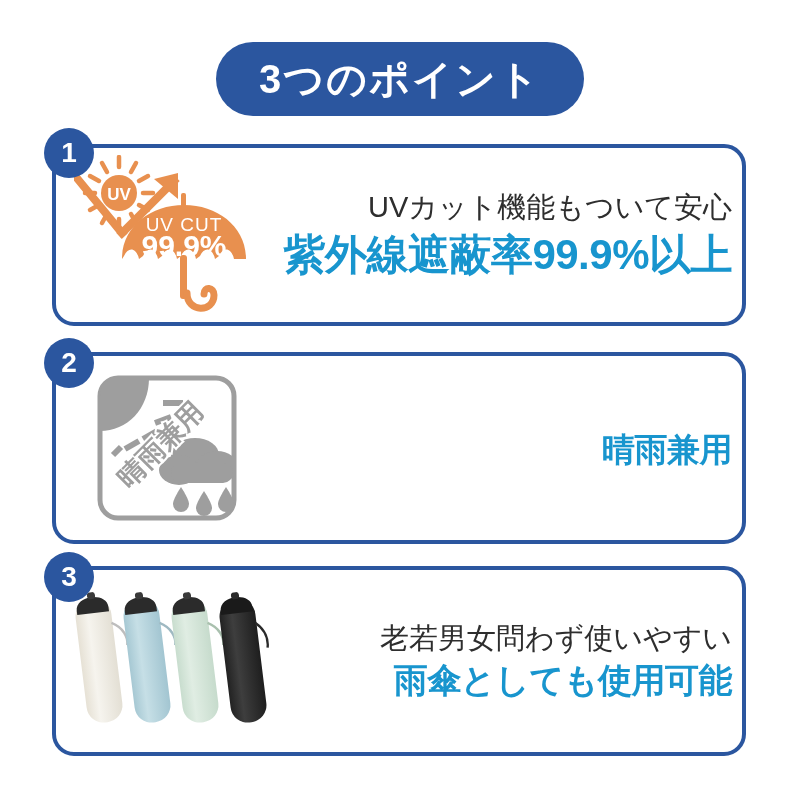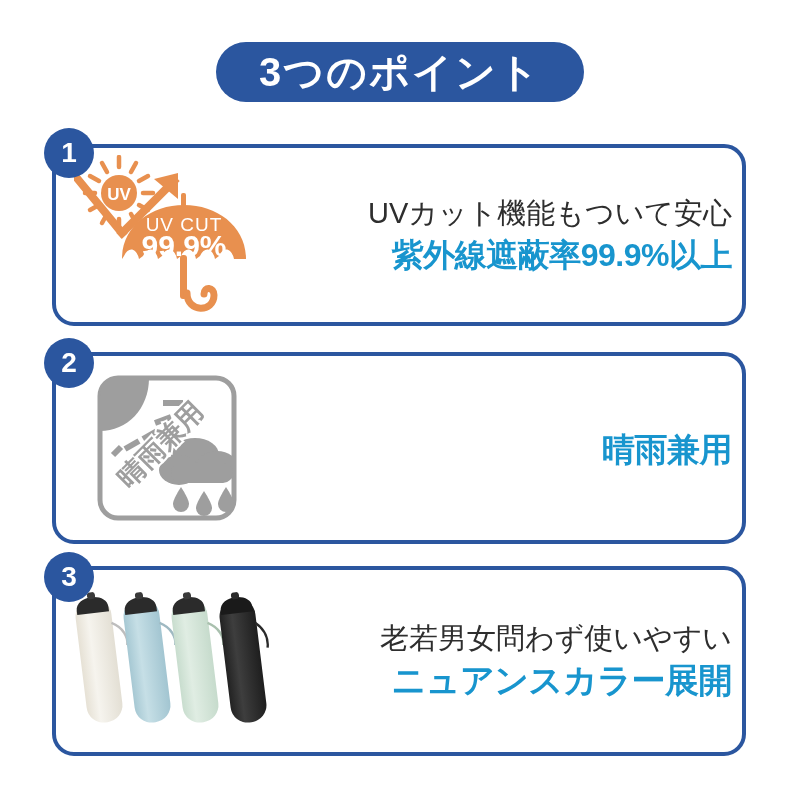--- a/index.html
+++ b/index.html
@@ -15,21 +15,21 @@
     font-family: "Liberation Sans", "DejaVu Sans", sans-serif;
     -webkit-font-smoothing: antialiased;
   }
 
   
   .header-pill {
     position: absolute;
     left: 216px;
     top: 42px;
     width: 368px;
-    height: 60px;
+    height: 74px;
     background: #2B569F;
     border-radius: 37px;
     display: flex;
     align-items: center;
     justify-content: center;
     box-sizing: border-box;
   }
   .header-pill-text {
     color: #ffffff;
     font-size: 40px;
@@ -101,21 +101,21 @@
   }
   .text-line-accent {
     color: #1895CE;
     font-size: 33px;
     font-weight: bold;
     line-height: 1.25;
     margin-top: 4px;
     white-space: nowrap;
     letter-spacing: -0.5px;
   }
-  #card-1 .text-line-accent { font-size: 32px; }
+  #card-1 .text-line-accent { font-size: 42px; }
   #card-3 .text-line-accent { font-size: 34px; }
 
   
   .svg-icon { display: block; }
 </style>
 </head>
 <body>
 
 <div class="header-pill">
   <span class="header-pill-text">3つのポイント</span>
@@ -286,19 +286,19 @@
         <g transform="translate(146,0) rotate(-7 30 70)">
           <rect x="14" y="8" width="36" height="124" rx="17" fill="url(#gBlack)"></rect>
           <path d="M16 18 C16 10, 24 6, 32 6 C40 6, 48 10, 48 18 L48 22 L16 22 Z" fill="#1A1A1A"></path>
           <rect x="28" y="1" width="8" height="7" rx="3" fill="#2A2A2A"></rect>
           <path d="M49 34 C58 42, 60 52, 58 60" fill="none" stroke="#2A2A2A" stroke-width="2.4"></path>
         </g>
       </svg>
     </div>
     <div class="text-zone">
       <div class="text-line-top">老若男女問わず使いやすい</div>
-      <div class="text-line-accent">ニュアンスカラー展開</div>
+      <div class="text-line-accent">雨傘としても使用可能</div>
     </div>
   </div>
 </div>
 <div class="badge" id="badge-3">
   <span>3</span>
 </div>
 
 </body></html>

